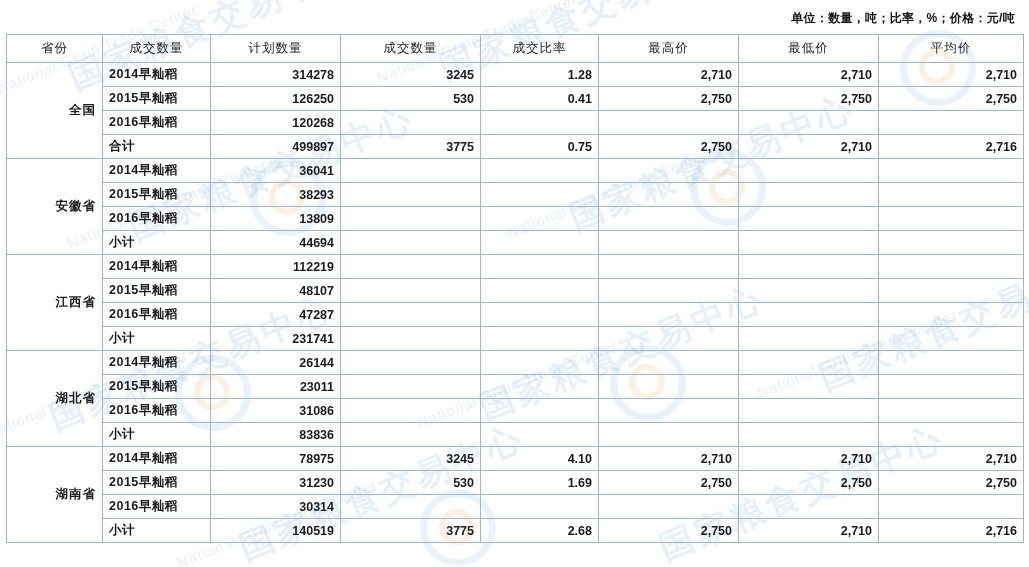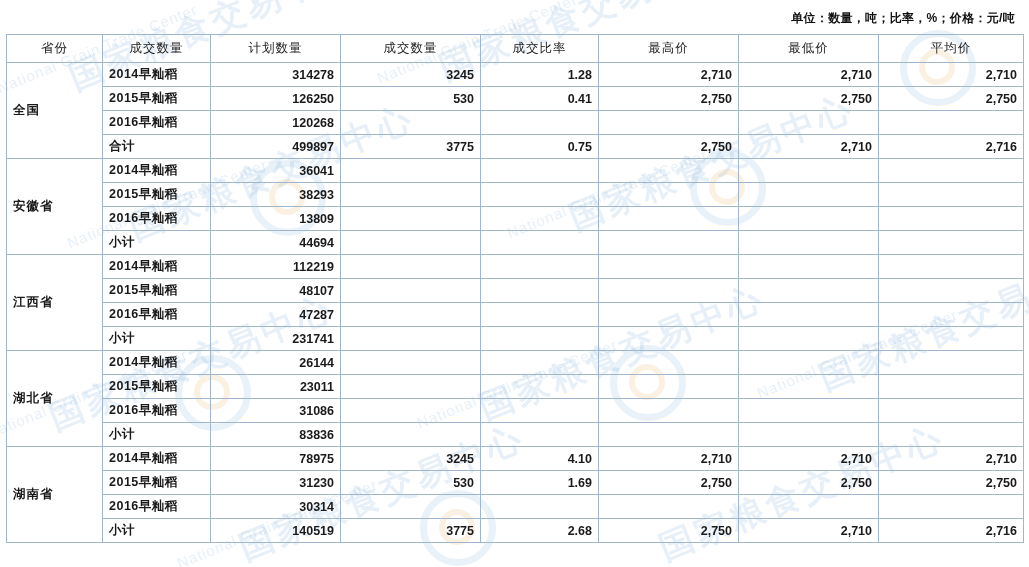--- a/index.html
+++ b/index.html
@@ -89,21 +89,21 @@
     padding: 0 6px;
     background: transparent;
   }
   table.data-table th {
     font-weight: normal;
     text-align: center;
     letter-spacing: 1px;
     height: 27px;
   }
   td.province {
-    text-align: left;
+    text-align: right;
     font-weight: bold;
     letter-spacing: 1px;
   }
   td.year {
     font-weight: bold;
     letter-spacing: 0.5px;
   }
   td.num {
     text-align: right;
     font-weight: bold;

